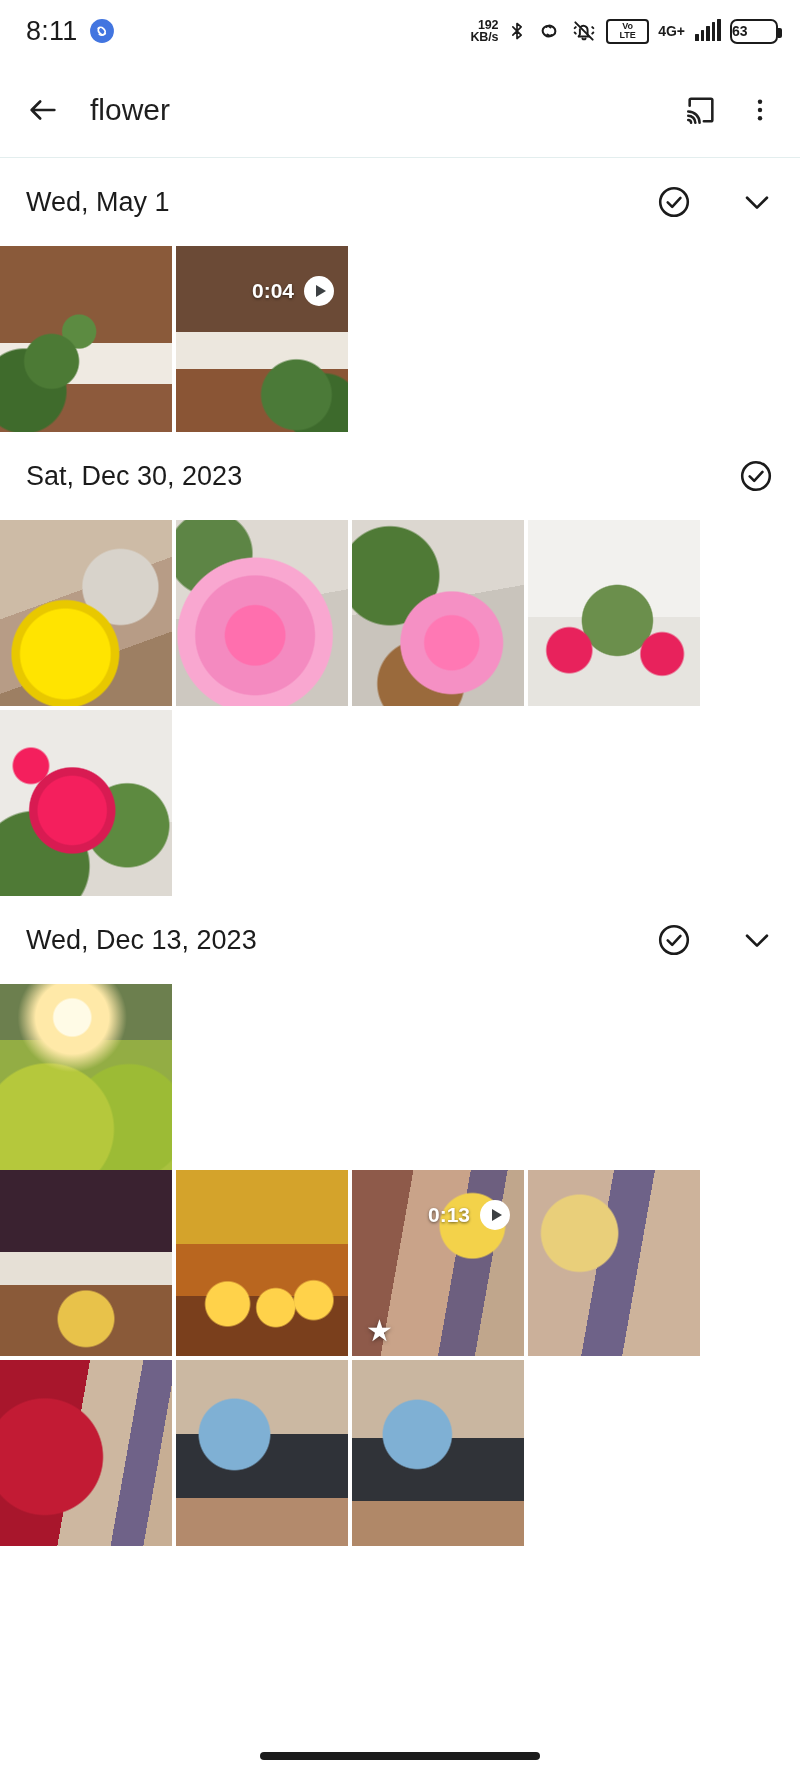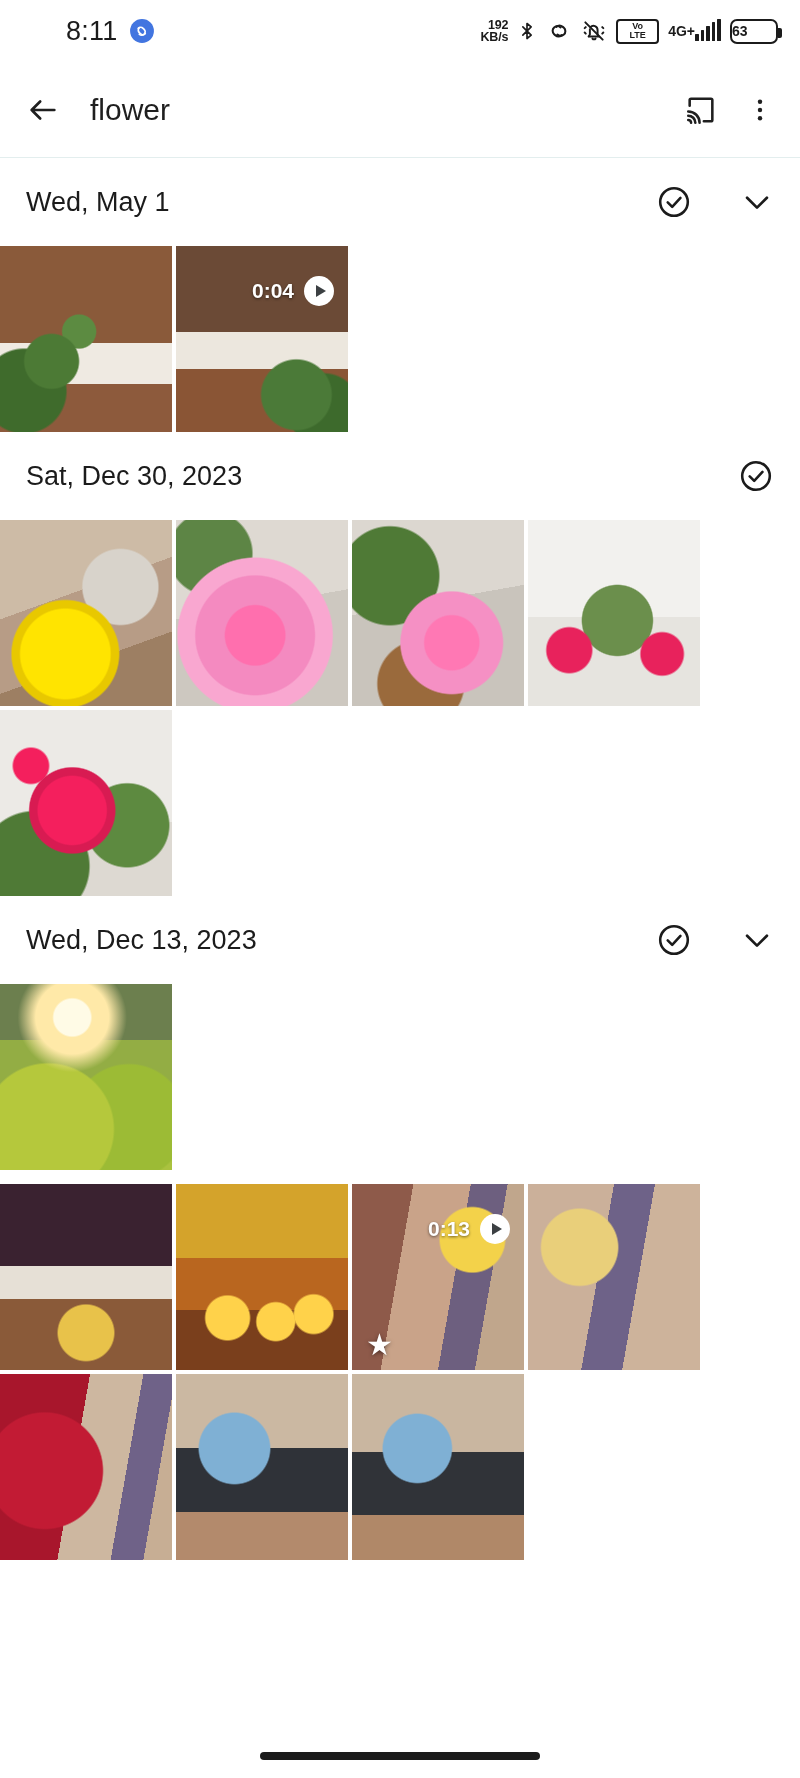--- a/index.html
+++ b/index.html
@@ -9,21 +9,21 @@
     font-family:"Liberation Sans", sans-serif;
     overflow:hidden;
   }
 
   
   .statusbar{
     height:62px; display:flex; align-items:center;
     justify-content:space-between; padding:0 22px 0 26px;
     color:#1b1b1b;
   }
-  .sb-left{ display:flex; align-items:center; gap:12px;margin-left:40px; }
+  .sb-left{ display:flex; align-items:center; gap:12px; }
   .sb-time{ font-size:27px; font-weight:400; letter-spacing:.2px; }
   .sb-right{ display:flex; align-items:center; gap:9px; }
   .sb-rate{
     font-size:12.5px; line-height:12.5px; text-align:right;
     font-weight:600; letter-spacing:-.2px;
   }
   .sb-ico{ display:flex; align-items:center; }
   .volte-box{
     border:2.2px solid #1b1b1b; border-radius:4px;
     width:43px;height:25px; display:flex;flex-direction:column;
@@ -221,21 +221,21 @@
         <path d="M4 4l16 16"></path>
         <path d="M3.4 9.4l1-1M3.4 13.4l1 1M20.6 9.4l-1-1M20.6 13.4l-1 1"></path>
       </svg>
     </span>
 
     <span class="volte-box">
       <span>Vo</span>
       <span>LTE</span>
     </span>
 
-    <span class="sb-ico" style="gap:2px;">
+    <span class="sb-ico" style="gap:12px;">
       <span class="net-label">4G+</span>
       <span class="bars">
         <i style="height:7px"></i>
           <i style="height:11px"></i>
           <i style="height:15px"></i>
           <i style="height:19px"></i>
           <i style="height:22px"></i>
       </span>
     </span>
 
@@ -339,21 +339,21 @@
             <path d="M5 9l7 7 7-7"></path>
           </svg>
         </span>
      </span>
     </div>
     <div class="grid" style="width: 708px;">
       <div class="tile c4">
         <div class="ph ph-park"></div>
       </div>
     </div>
-    <div class="grid" style="width: 708px; margin-top: 14px;">
+    <div class="grid" style="width: 708px;">
       <div class="tile c4">
         <div class="ph ph-temple1"></div>
       </div>
       <div class="tile c4">
         <div class="ph ph-temple2"></div>
       </div>
       <div class="tile c4">
         <div class="ph ph-temple3"></div>
         <div class="badge-dur">
                   <span>0:13</span>

